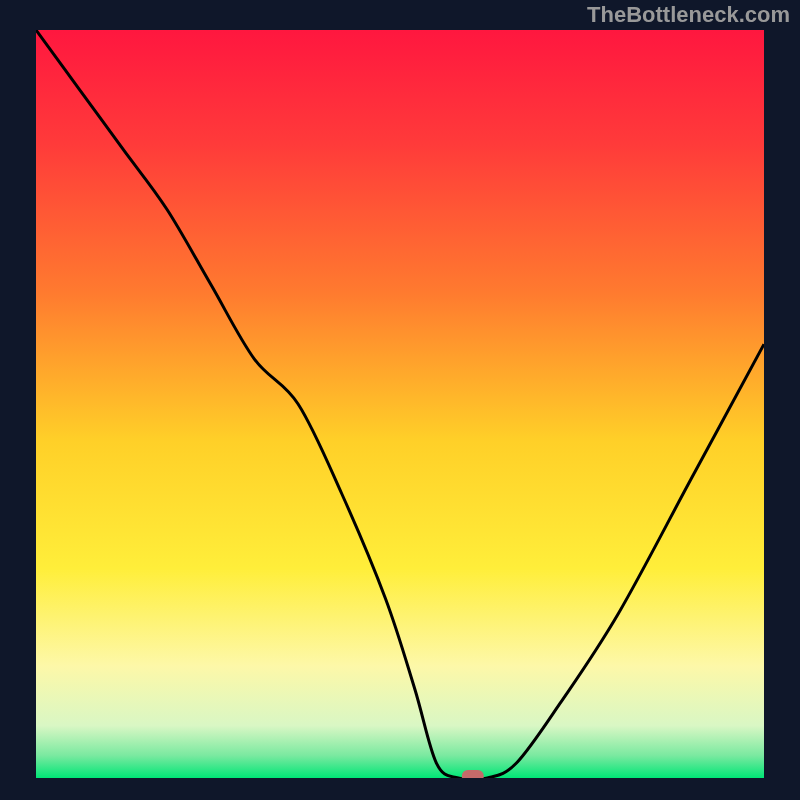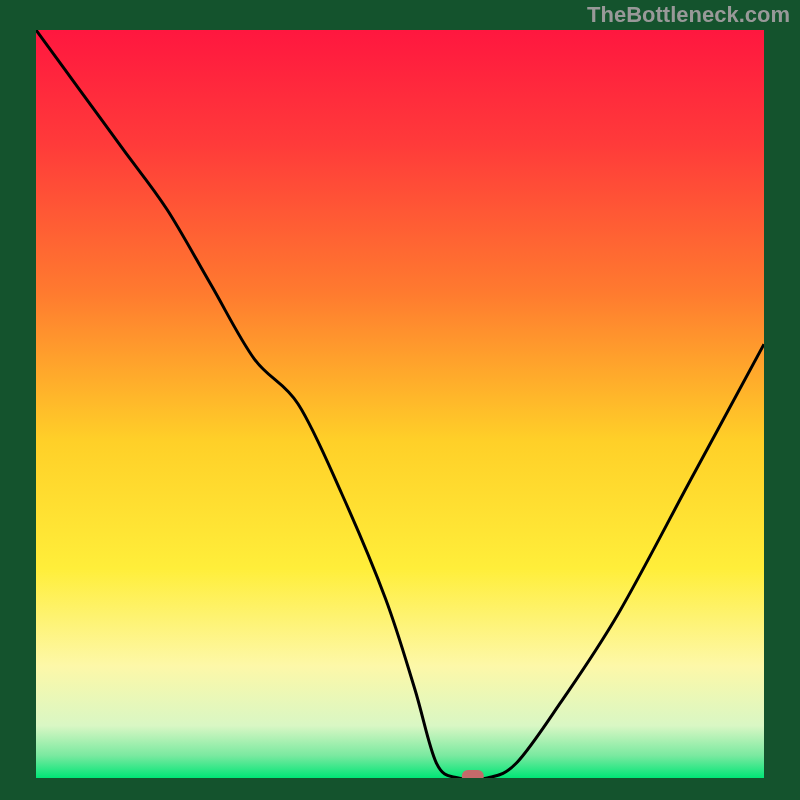--- a/index.html
+++ b/index.html
@@ -8,21 +8,21 @@
     background: #000;
     width: 800px;
     height: 800px;
     overflow: hidden;
     font-family: Arial, Helvetica, sans-serif;
   }
   .frame {
     width: 800px;
     height: 800px;
     position: relative;
-    background: #14532d;
+    background: #0f172a;
   }
   .watermark {
     position: absolute;
     top: 2px;
     right: 10px;
     color: #999;
     font-size: 22px;
     font-weight: 600;
     letter-spacing: 0px;
   }

